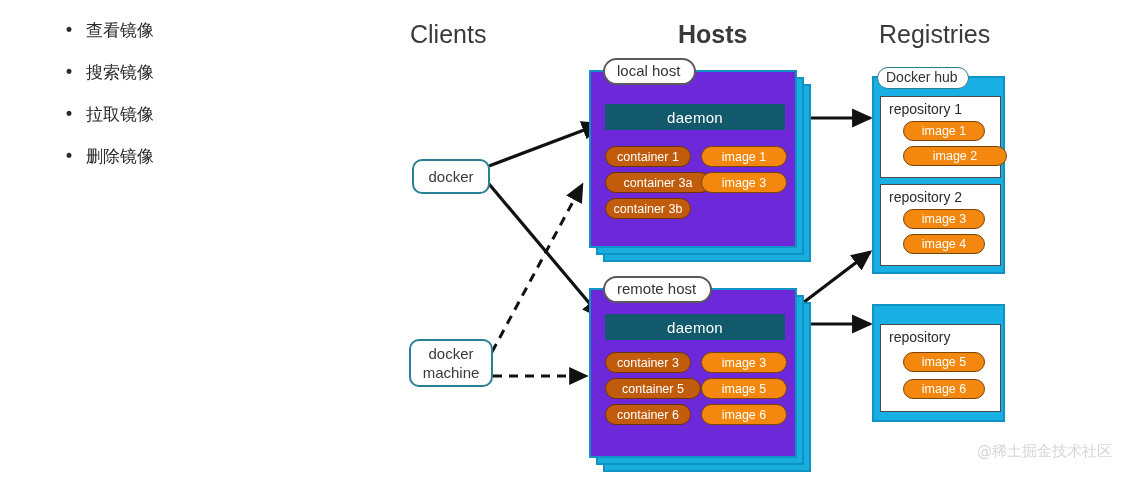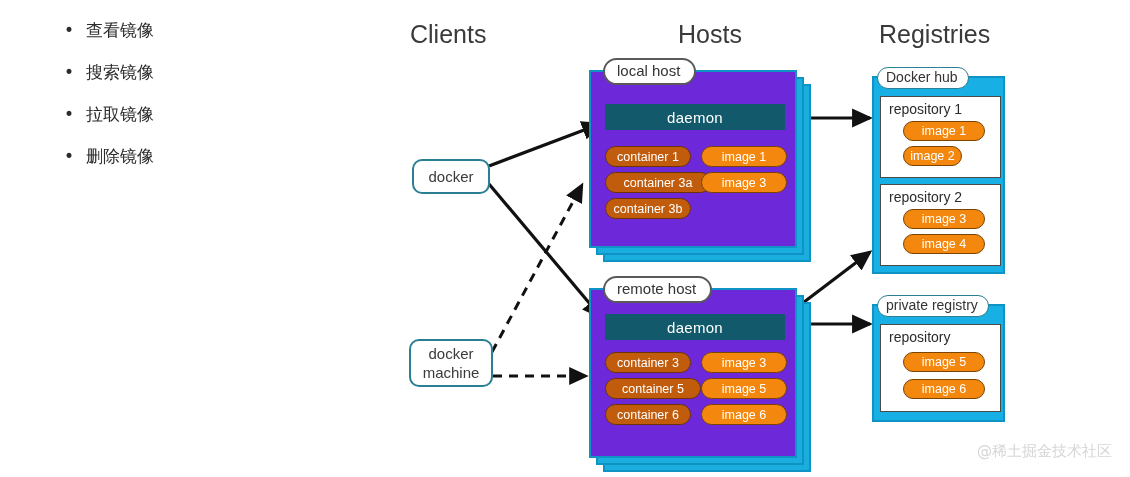--- a/index.html
+++ b/index.html
@@ -61,21 +61,21 @@
   }
 
   .col-header {
     position: absolute;
     font-size: 25px;
     color: #3a3a3a;
     font-family: "Liberation Sans", sans-serif;
     white-space: nowrap;
   }
   #header-clients   { left: 410px; top: 20px; }
-  #header-hosts     { left: 678px; top: 20px; }
+  #header-hosts     { left: 678px; top: 20px; font-weight: bold; }
   #header-registries{ left: 879px; top: 20px; }
 
   
   .client-box {
     position: absolute;
     border: 2px solid #2a7f93;
     border-radius: 10px;
     background: #ffffff;
     color: #3a3a3a;
     font-size: 15px;
@@ -282,32 +282,31 @@
     <span>docker</span>
     <span>machine</span>
   </div>
 
   <div class="registry-card" id="docker-hub-card" style="left:872px; top:76px; width:133px; height:198px;">
     <div class="registry-label" style="left:3px; top:-11px;">Docker hub</div>
 
     <div class="repo-box" style="left:6px; top:18px; width:121px; height:82px;">
       <div class="repo-title">repository 1</div>
       <div class="pill image" style="left:22px; top:24px; width:82px; height:20px;">image 1</div>
-      <div class="pill image" style="left:22px; top:49px; width:59px; height:20px;">image 2</div>
+      <div class="pill image" style="left:22px; top:49px; width:104px; height:20px;">image 2</div>
     </div>
 
     <div class="repo-box" style="left:6px; top:106px; width:121px; height:82px;">
       <div class="repo-title">repository 2</div>
       <div class="pill image" style="left:22px; top:24px; width:82px; height:20px;">image 3</div>
       <div class="pill image" style="left:22px; top:49px; width:82px; height:20px;">image 4</div>
     </div>
   </div>
 
   <div class="registry-card" id="private-registry-card" style="left:872px; top:304px; width:133px; height:118px;">
-    <div class="registry-label" style="left:3px; top:-11px;">private registry</div>
 
     <div class="repo-box" style="left:6px; top:18px; width:121px; height:88px;">
       <div class="repo-title">repository</div>
       <div class="pill image" style="left:22px; top:27px; width:82px; height:20px;">image 5</div>
       <div class="pill image" style="left:22px; top:54px; width:82px; height:20px;">image 6</div>
     </div>
   </div>
 
 </div>
 

